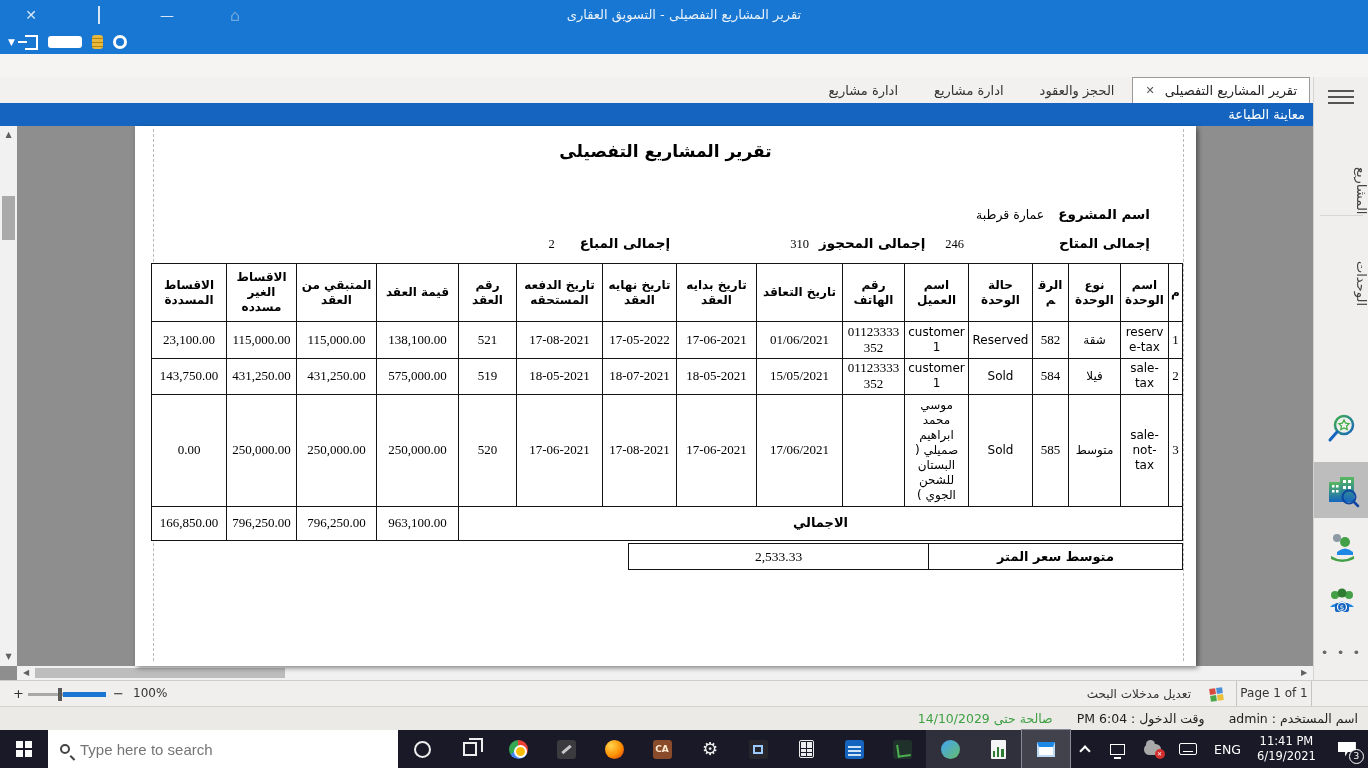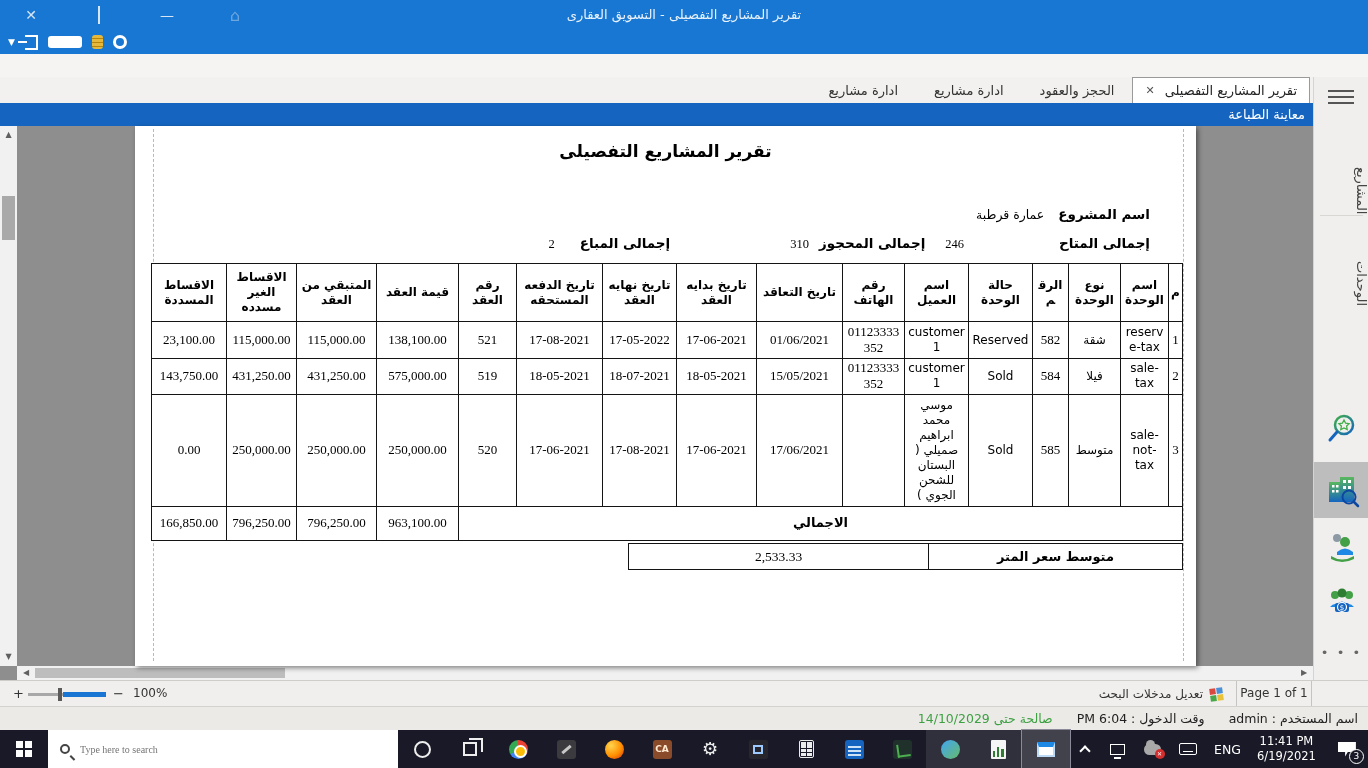--- a/index.html
+++ b/index.html
@@ -75,36 +75,36 @@
 
   
   #statusbar{position:absolute;top:680px;left:0;width:1368px;height:26px;background:#f0efed;border-top:1px solid #cfcdc9;font-size:12px;color:#333}
   .zoom-plus{position:absolute;left:13px;top:5px;font-size:13px}
   .zoom-track{position:absolute;left:28px;top:12px;width:78px;height:3px;background:#a8a8a8}
   .zoom-thumb{position:absolute;left:58px;top:7px;width:4px;height:13px;background:#5a5a5a}
   .zoom-fill{position:absolute;left:63px;top:11px;width:43px;height:5px;background:#1976d2}
   .zoom-minus{position:absolute;left:113px;top:5px;font-size:13px}
   .zoom-pct{position:absolute;left:133px;top:5px}
   #pagebox{position:absolute;right:56px;top:0;height:26px;width:76px;border-left:1px solid #c6c4c0;border-right:1px solid #c6c4c0;text-align:center;line-height:25px}
-  #editsearch{position:absolute;right:145px;top:0;height:26px;display:flex;align-items:center;gap:7px;direction:ltr}
+  #editsearch{position:absolute;right:145px;top:0;height:26px;display:flex;align-items:center;gap:19px;direction:ltr}
   .mini-grid{width:13px;height:13px;display:grid;grid-template-columns:1fr 1fr;gap:1px;transform:rotate(-8deg)}
   .mini-grid i{display:block}
   .mg1{background:#d84a3f}.mg2{background:#4a90d8}.mg3{background:#4aa84a}.mg4{background:#e8c23a}
 
   
   #userbar{position:absolute;top:706px;left:0;width:1368px;height:24px;background:#eceae7;border-top:1px solid #d4d2cf;direction:rtl;display:flex;align-items:center;gap:24px;padding-right:10px;font-size:12.5px;color:#222}
   .validity{color:#3da043}
 
   
   #taskbar{position:absolute;top:730px;left:0;width:1368px;height:38px;background:#191927;display:flex;align-items:center;color:#fff}
   .tb-btn{width:48px;height:38px;display:flex;align-items:center;justify-content:center;flex:none}
   .win-logo{display:grid;grid-template-columns:7px 7px;grid-template-rows:7px 7px;gap:1.5px}
   .win-logo i{background:#fdfdfd;display:block}
   #tb-search{width:350px;height:38px;background:#fff;display:flex;align-items:center;gap:10px;padding-left:12px;flex:none}
-  #tb-search input{border:none;outline:none;font-size:10px;color:#701a75;width:280px;font-family:Liberation Serif, serif;background:transparent}
+  #tb-search input{border:none;outline:none;font-size:15px;color:#701a75;width:280px;font-family:Liberation Sans, sans-serif;background:transparent}
   .mag{width:10px;height:10px;border:2px solid #444;border-radius:50%;position:relative;flex:none}
   .mag:after{content:"";position:absolute;left:9px;top:9px;width:6px;height:2px;background:#444;transform:rotate(45deg);transform-origin:0 0}
   .circle-o{width:17px;height:17px;border:2px solid #eee;border-radius:50%}
   .taskview{width:14px;height:14px;border:2px solid #eee;position:relative}
   .taskview:after{content:"";position:absolute;left:4px;top:-6px;width:12px;height:12px;border:2px solid #eee;border-bottom:none;border-left:none}
   .chrome{width:19px;height:19px;border-radius:50%;background:conic-gradient(#ea4335 0 120deg,#4285f4 0 240deg,#34a853 0 360deg);position:relative}
   .chrome:after{content:"";position:absolute;left:5px;top:5px;width:9px;height:9px;background:#fbbc05;border:2px solid #fff;border-radius:50%}
   .darktile{width:19px;height:19px;background:#3a3a3f;border-radius:3px;position:relative}
   .darktile.wrench:after{content:"";position:absolute;left:4px;top:8px;width:11px;height:3px;background:#c8c8c8;transform:rotate(-40deg)}
   .firefox{width:19px;height:19px;border-radius:50%;background:radial-gradient(circle at 32% 30%,#ffd54f,#ff8f00 55%,#e4590b 80%)}

